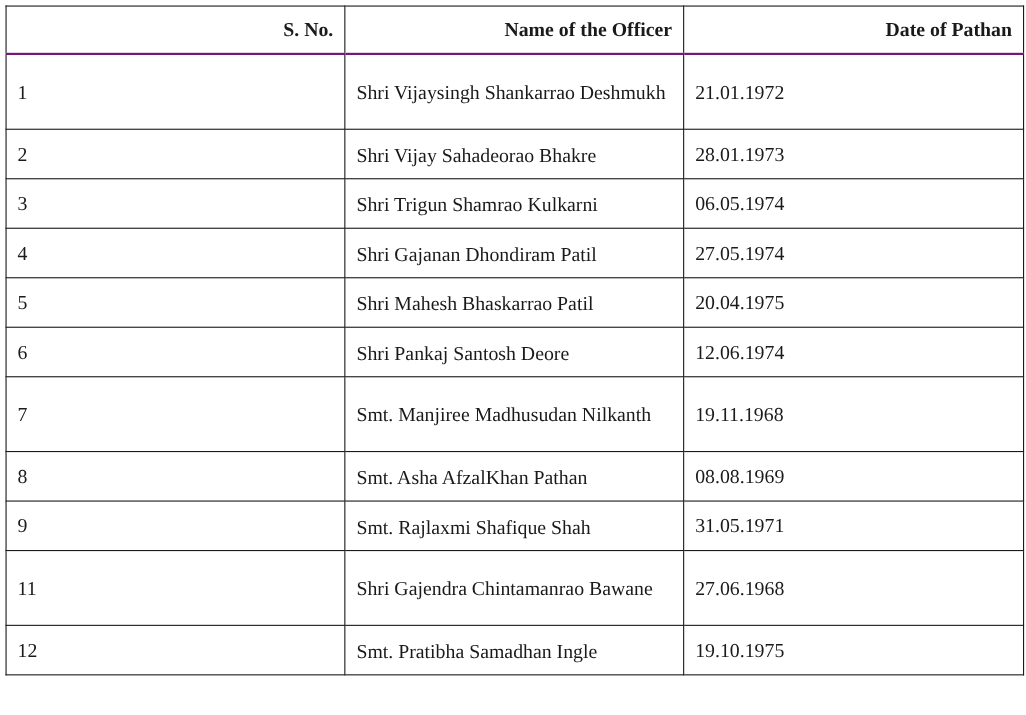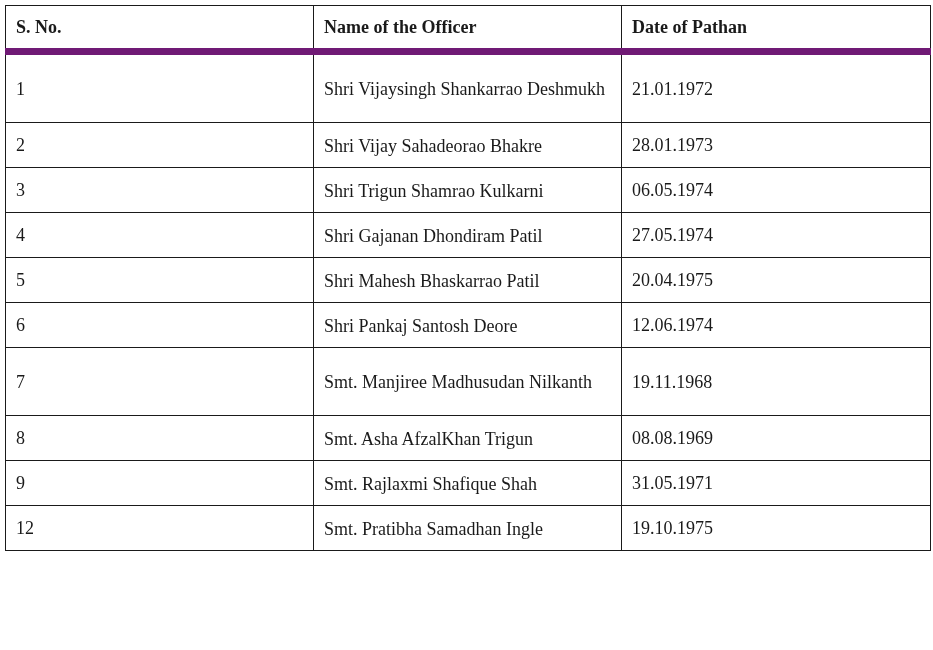--- a/index.html
+++ b/index.html
@@ -2,22 +2,22 @@
 <html><head>
 <meta charset="utf-8">
 <style>
   html, body { margin: 0; padding: 0; background: #ffffff; }
   body { width: 933px; height: 650px; position: relative; overflow: hidden;
          font-family: "Liberation Serif", "DejaVu Serif", serif; color: #1a1a1a; }
   table { position: absolute; left: 5px; top: 5px; border-collapse: collapse;
           table-layout: fixed; width: 925px; }
   col.c1 { width: 308px; } col.c2 { width: 308px; } col.c3 { width: 309px; }
   th, td { border: 1px solid #1a1a1a; padding: 0 10px; vertical-align: middle; }
-  th { height: 42px; font-weight: bold; font-size: 18px; text-align: left;
-       border-bottom: 7px solid #701a75; }
+  th { height: 42px; font-weight: bold; font-size: 18px; text-align: right;
+       border-bottom: 2px solid #701a75; }
   td { font-size: 18px; line-height: 22px; text-align: left; }
   tr.r1 td { height: 66px; }
   tr.r2 td { height: 43px; }
   td.name { padding-top: 1px; font-family: Liberation Serif, serif; }
 </style>
 </head>
 <body>
 
 <table>
   <colgroup>
@@ -63,27 +63,32 @@
         <td class="name">Shri Pankaj Santosh Deore</td>
         <td>12.06.1974</td>
       </tr>
       <tr class="r1">
         <td>7</td>
         <td class="name">Smt. Manjiree Madhusudan Nilkanth</td>
         <td>19.11.1968</td>
       </tr>
       <tr class="r2">
         <td>8</td>
-        <td class="name">Smt. Asha AfzalKhan Trigun</td>
+        <td class="name">Smt. Asha AfzalKhan Pathan</td>
         <td>08.08.1969</td>
       </tr>
       <tr class="r2">
         <td>9</td>
         <td class="name">Smt. Rajlaxmi Shafique Shah</td>
         <td>31.05.1971</td>
+      </tr>
+      <tr class="r1">
+        <td>11</td>
+        <td class="name">Shri Gajendra Chintamanrao Bawane</td>
+        <td>27.06.1968</td>
       </tr>
       <tr class="r2">
         <td>12</td>
         <td class="name">Smt. Pratibha Samadhan Ingle</td>
         <td>19.10.1975</td>
       </tr>
     </tbody>
 </table>
 
 </body></html>

